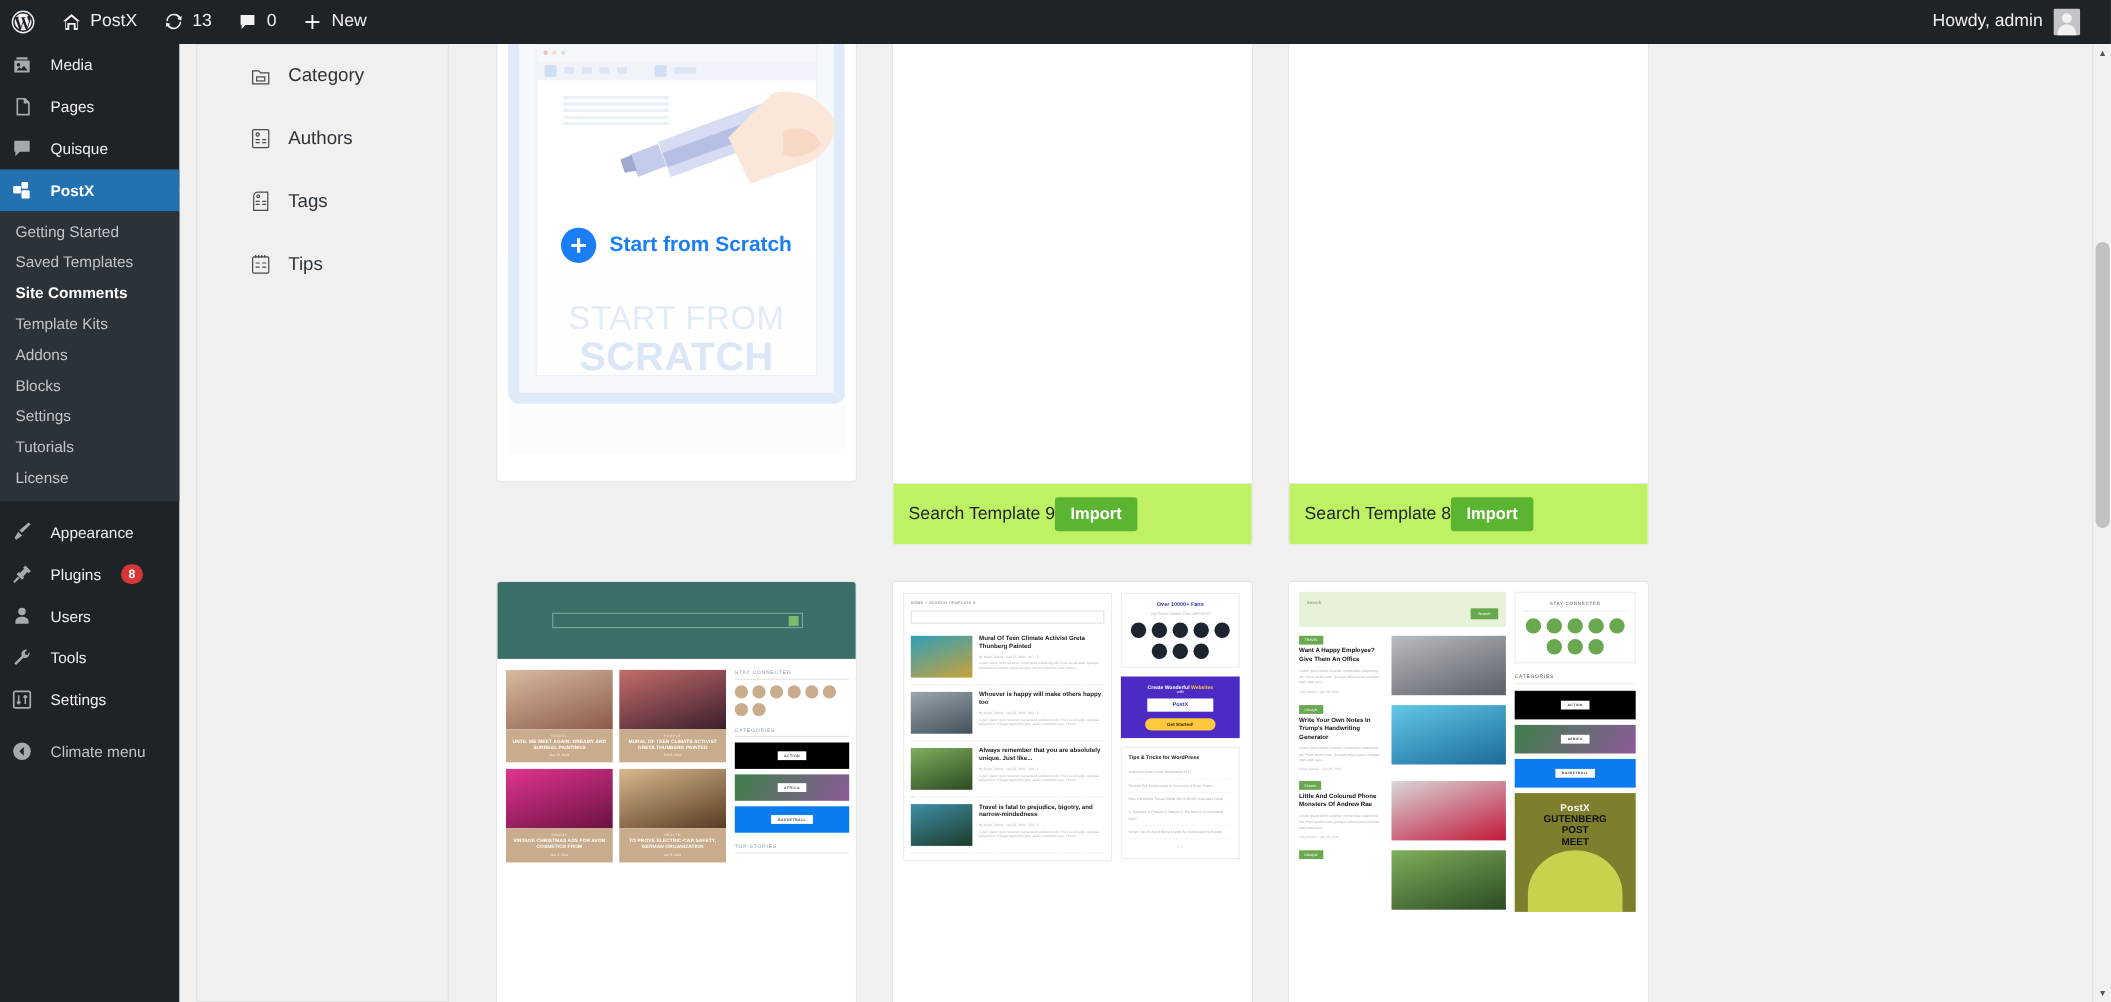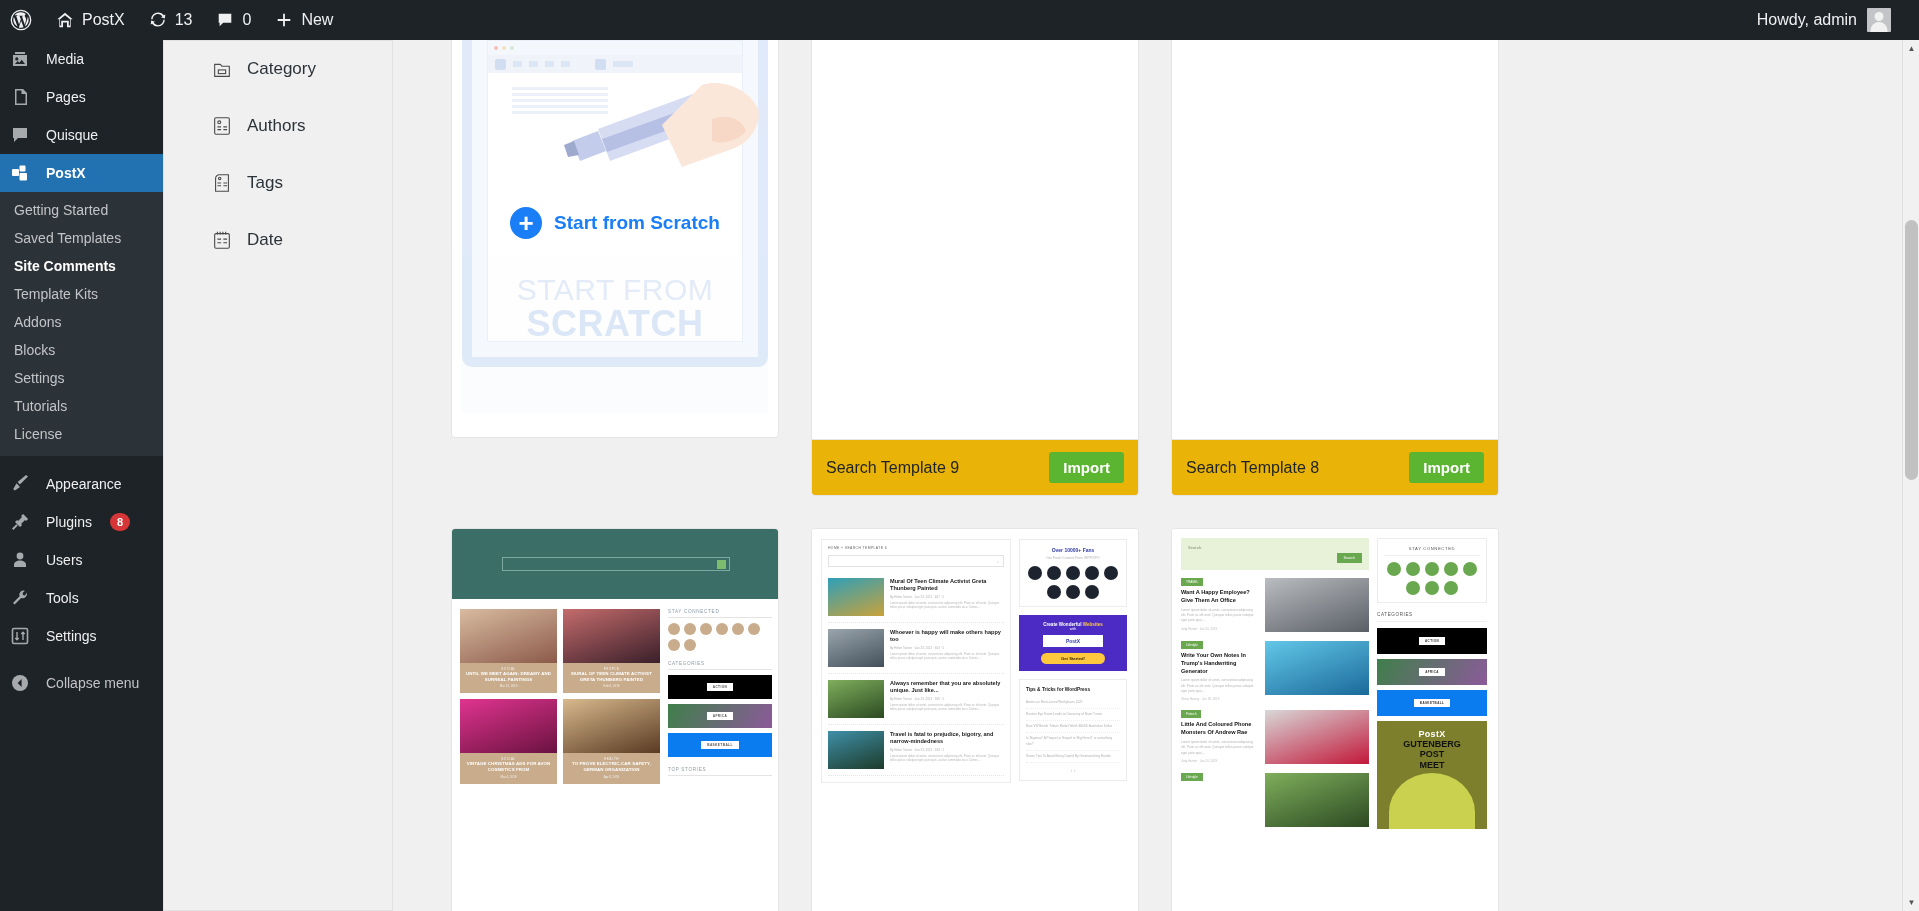--- a/index.html
+++ b/index.html
@@ -75,21 +75,21 @@
   .submenu a.current { color:#fff; font-weight:700; }
   .sep { height: 9px; }
   .count-bubble {
     background:#d63638; color:#fff; font-size:11px; font-weight:600;
     border-radius: 10px; padding: 1px 7px; line-height: 16px; margin-left: 2px;
   }
   .collapse { color:#c3c4c7; }
 
   
   #flyout {
-    position: absolute; left: 163px; top: 40px;
+    position: absolute; left: 178px; top: 40px;
     width: 230px; height: 871px;
     background: #f0f0f1; z-index: 50;
     box-shadow: 0 0 0 1px #e2e2e3 inset;
   }
   .fly-item {
     display:flex; align-items:center; gap: 14px;
     padding: 0 0 0 48px; height: 57px;
     color: #2c3338; font-size: 17px;
   }
   .fly-item .fi { width: 22px; height:22px; flex:0 0 22px; display:flex; align-items:center; justify-content:center; }
@@ -108,22 +108,22 @@
     gap: 32px;
   }
   .card {
     background:#fff; border:1px solid #e5e5e5; border-radius:4px;
     overflow:hidden; display:flex; flex-direction:column;
   }
   .card-preview {
     height: 430px; overflow:hidden; position:relative; background:#fff;
   }
   .card-footer {
-    display:flex; align-items:center; justify-content:space-between;
-    padding: 12px 14px; border-top: 1px solid #e5e5e5; background:#eab308;
+    display:flex; align-items:center; justify-content:flex-start;
+    padding: 12px 14px; border-top: 1px solid #e5e5e5; background:#bef264;
   }
   .card-title { font-size: 16px; color:#1d2327; }
   .import-btn {
     background:#5cb531; color:#fff; border:none; border-radius:3px;
     font-size:15px; font-weight:700; padding: 7px 14px; cursor:pointer;
     font-family: "Liberation Sans", sans-serif;
   }
 
   
   .scratch {
@@ -427,21 +427,21 @@
 
   <div class="sep"></div>
 
   <div class="menu-top">
     <span class="mi">
       <svg width="20" height="20" viewBox="0 0 20 20">
           <circle cx="10" cy="10" r="8" fill="#a7aaad"></circle>
           <path d="M11.6 6 7.6 10l4 4z" fill="#1d2327"></path>
         </svg>
     </span>
-    <span class="collapse">Collapse menu</span>
+    <span class="collapse">Climate menu</span>
   </div>
 </div>
 
 <div id="flyout">
   <div class="fly-item">
     <span class="fi">
       <svg width="22" height="22" viewBox="0 0 24 24" fill="none" stroke="#4a4a4a" stroke-width="1.2">
           <path d="M4 7h6l2 2h8v11H4V7z"></path>
           <rect x="8" y="13" width="8" height="4"></rect>
         </svg>
@@ -468,21 +468,21 @@
     </span>
     <span>Tags</span>
   </div>
   <div class="fly-item">
     <span class="fi">
       <svg width="22" height="22" viewBox="0 0 24 24" fill="none" stroke="#4a4a4a" stroke-width="1.2">
           <rect x="4" y="5" width="16" height="16" rx="1.4"></rect>
           <path d="M7 3v3M10 3v3M13 3v3M16 3v3M7 11h4M7 15h4M13.5 11h4M13.5 15h4"></path>
         </svg>
     </span>
-    <span>Date</span>
+    <span>Tips</span>
   </div>
 </div>
 
 <div id="wpbody">
   <div id="grid">
 
     <div class="scratch">
       <div class="scratch-bg"></div>
       <div class="scratch-clip">
         <div class="scratch-inner">

